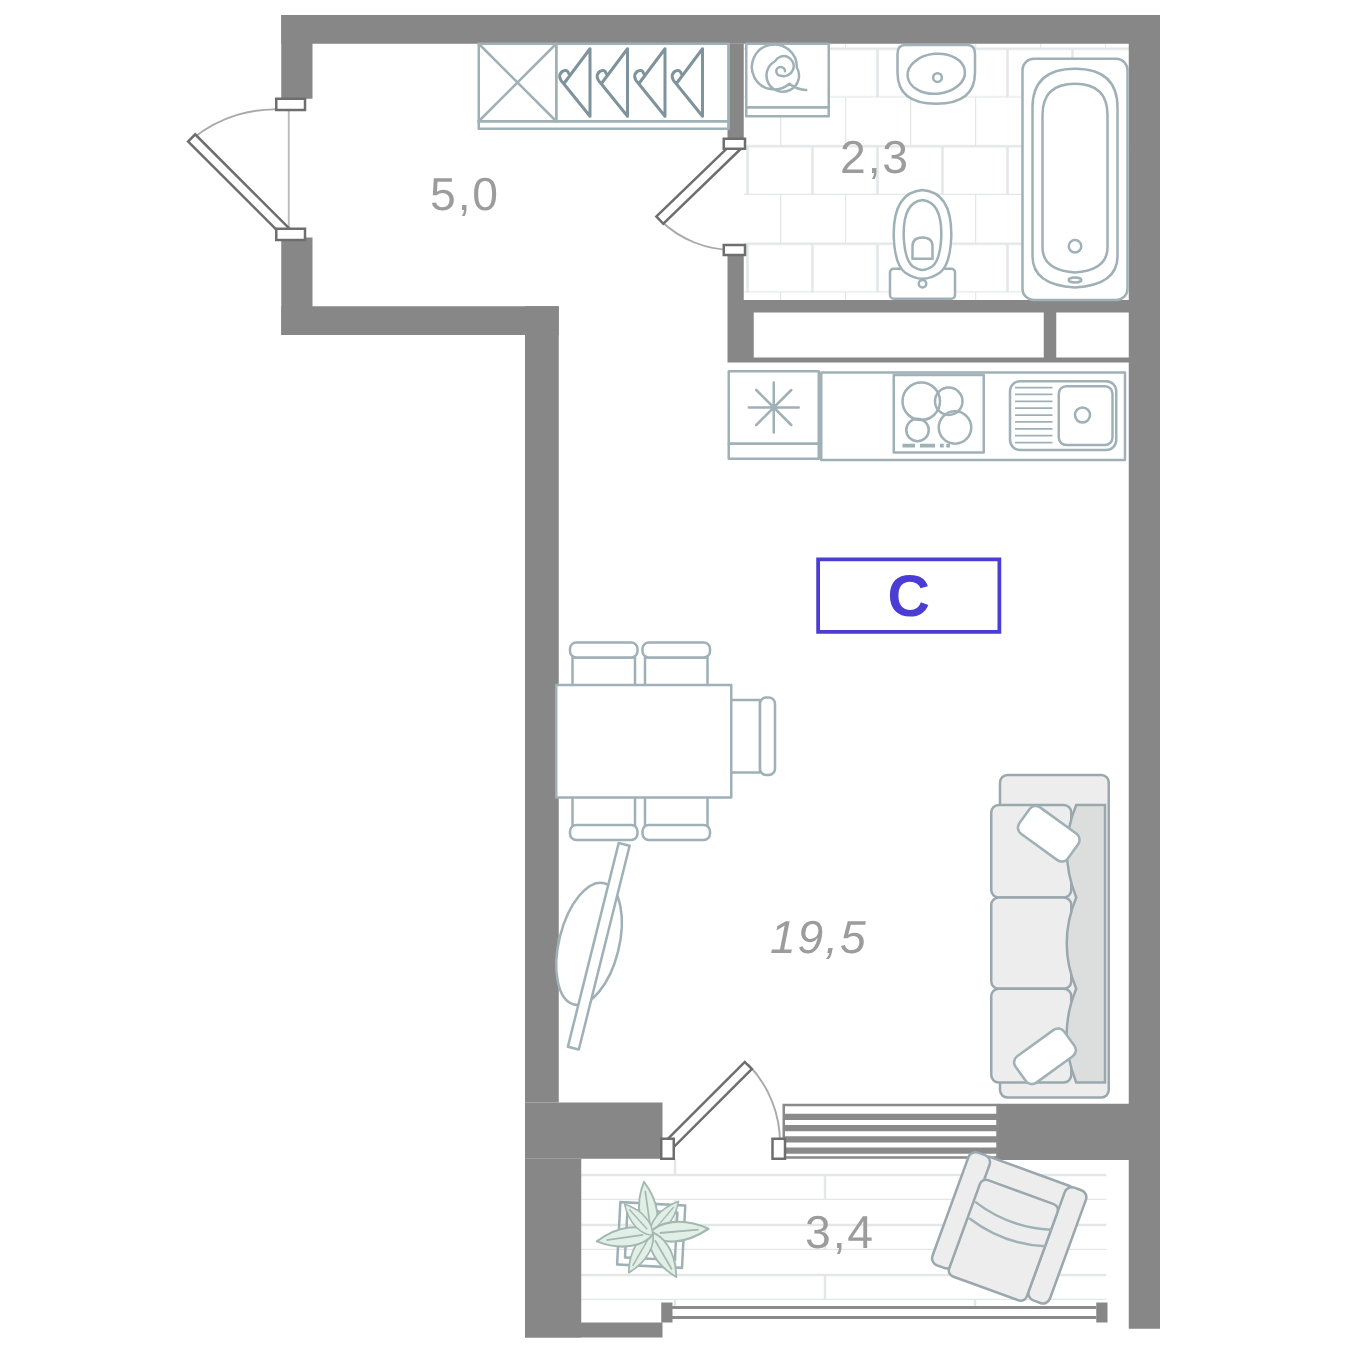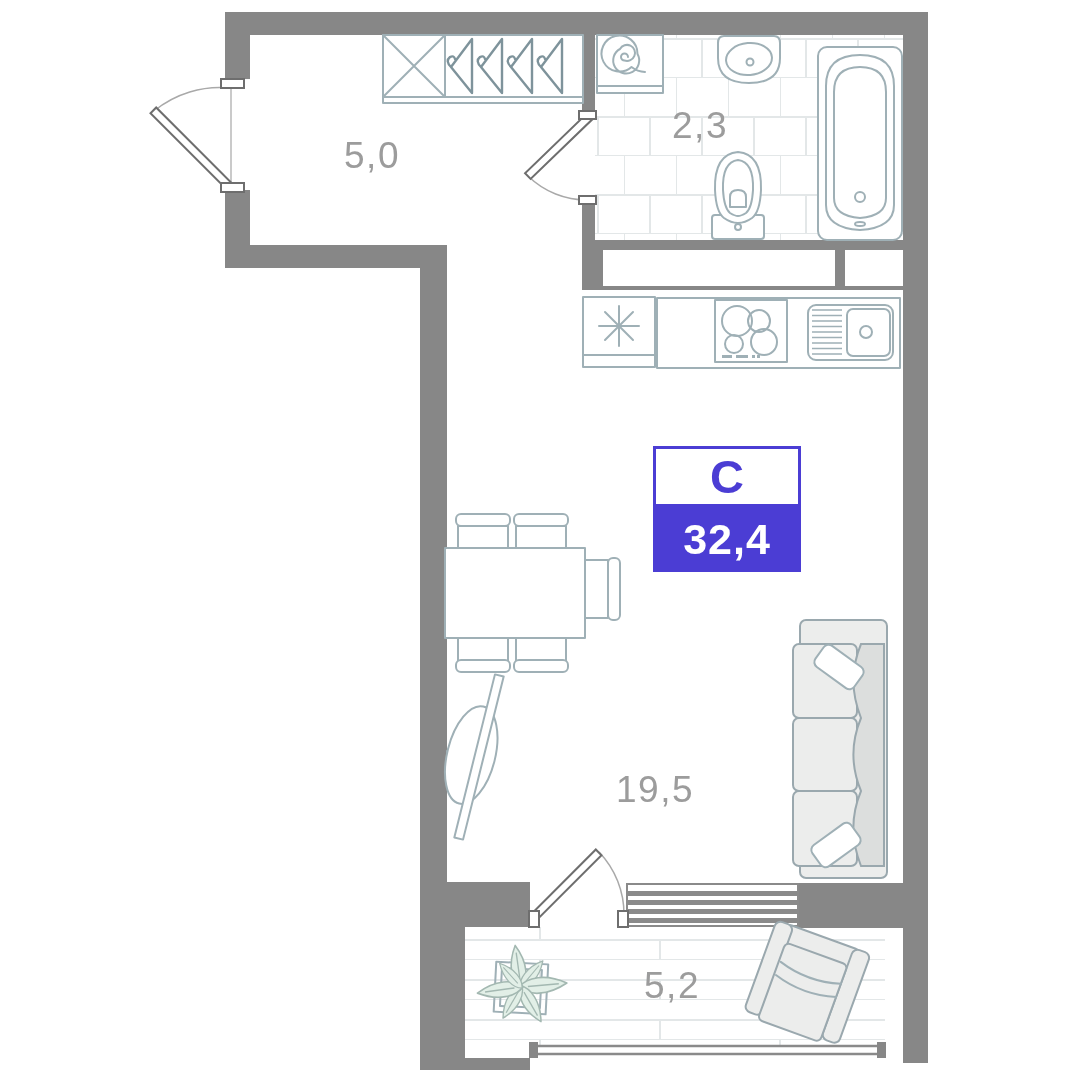--- a/index.html
+++ b/index.html
@@ -243,21 +243,20 @@
     <rect class="soft" x="-50" y="-52" width="18" height="96" rx="6"></rect>
     <rect class="soft" x="32" y="-52" width="18" height="96" rx="6"></rect>
     <rect class="soft" x="-34" y="-34" width="66" height="82" rx="5"></rect>
     <path class="fl" d="M-32,-14 Q0,-4 32,-14"></path>
     <path class="fl" d="M-32,0 Q0,10 32,0"></path>
   </g>
 </svg>
 
   <div class="room-label" style="left:372px;top:156px;">5,0</div>
   <div class="room-label" style="left:700px;top:126px;">2,3</div>
-  <div class="room-label" style="left:655px;top:790px;">19,5</div>
-  <div class="room-label" style="left:672px;top:986px;">5,2</div>
+  <div class="room-label" style="left:655px;top:750px;font-style:italic;">19,5</div>
+  <div class="room-label" style="left:672px;top:986px;">3,4</div>
 
   <div class="badge">
     <div class="badge-type">С</div>
-    <div class="badge-area">32,4</div>
   </div>
 
 </div>
 
 </body></html>

